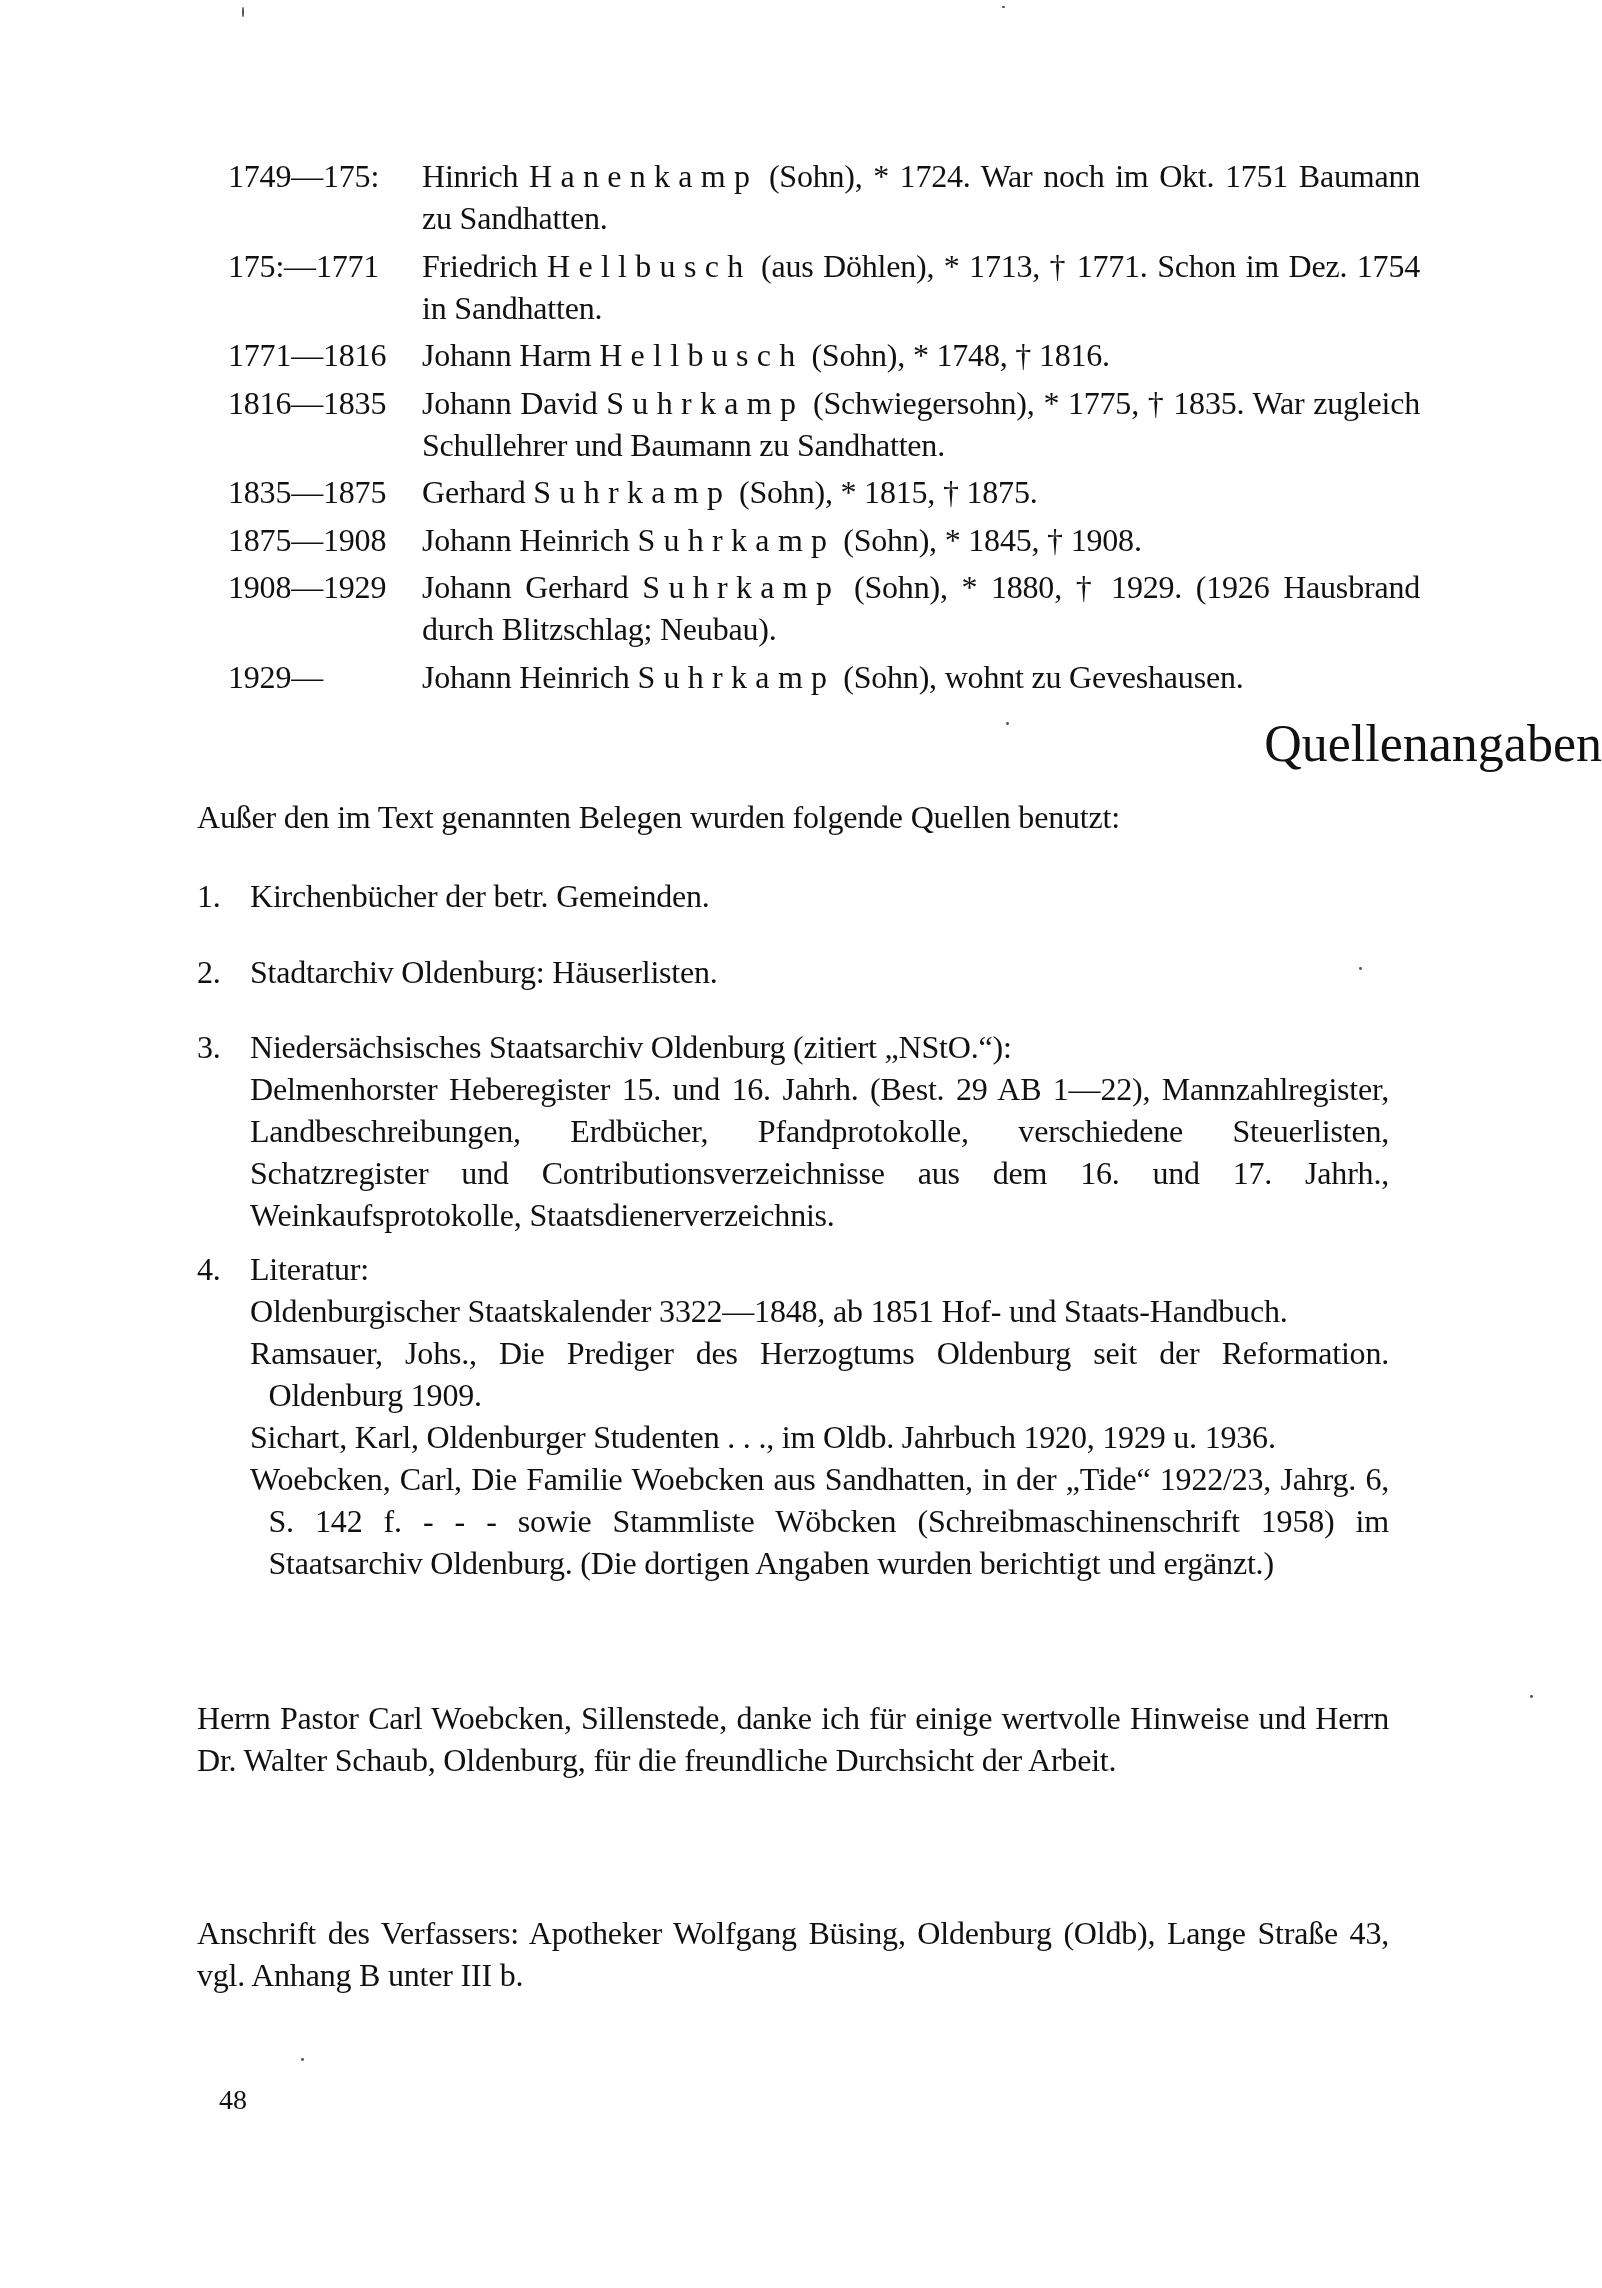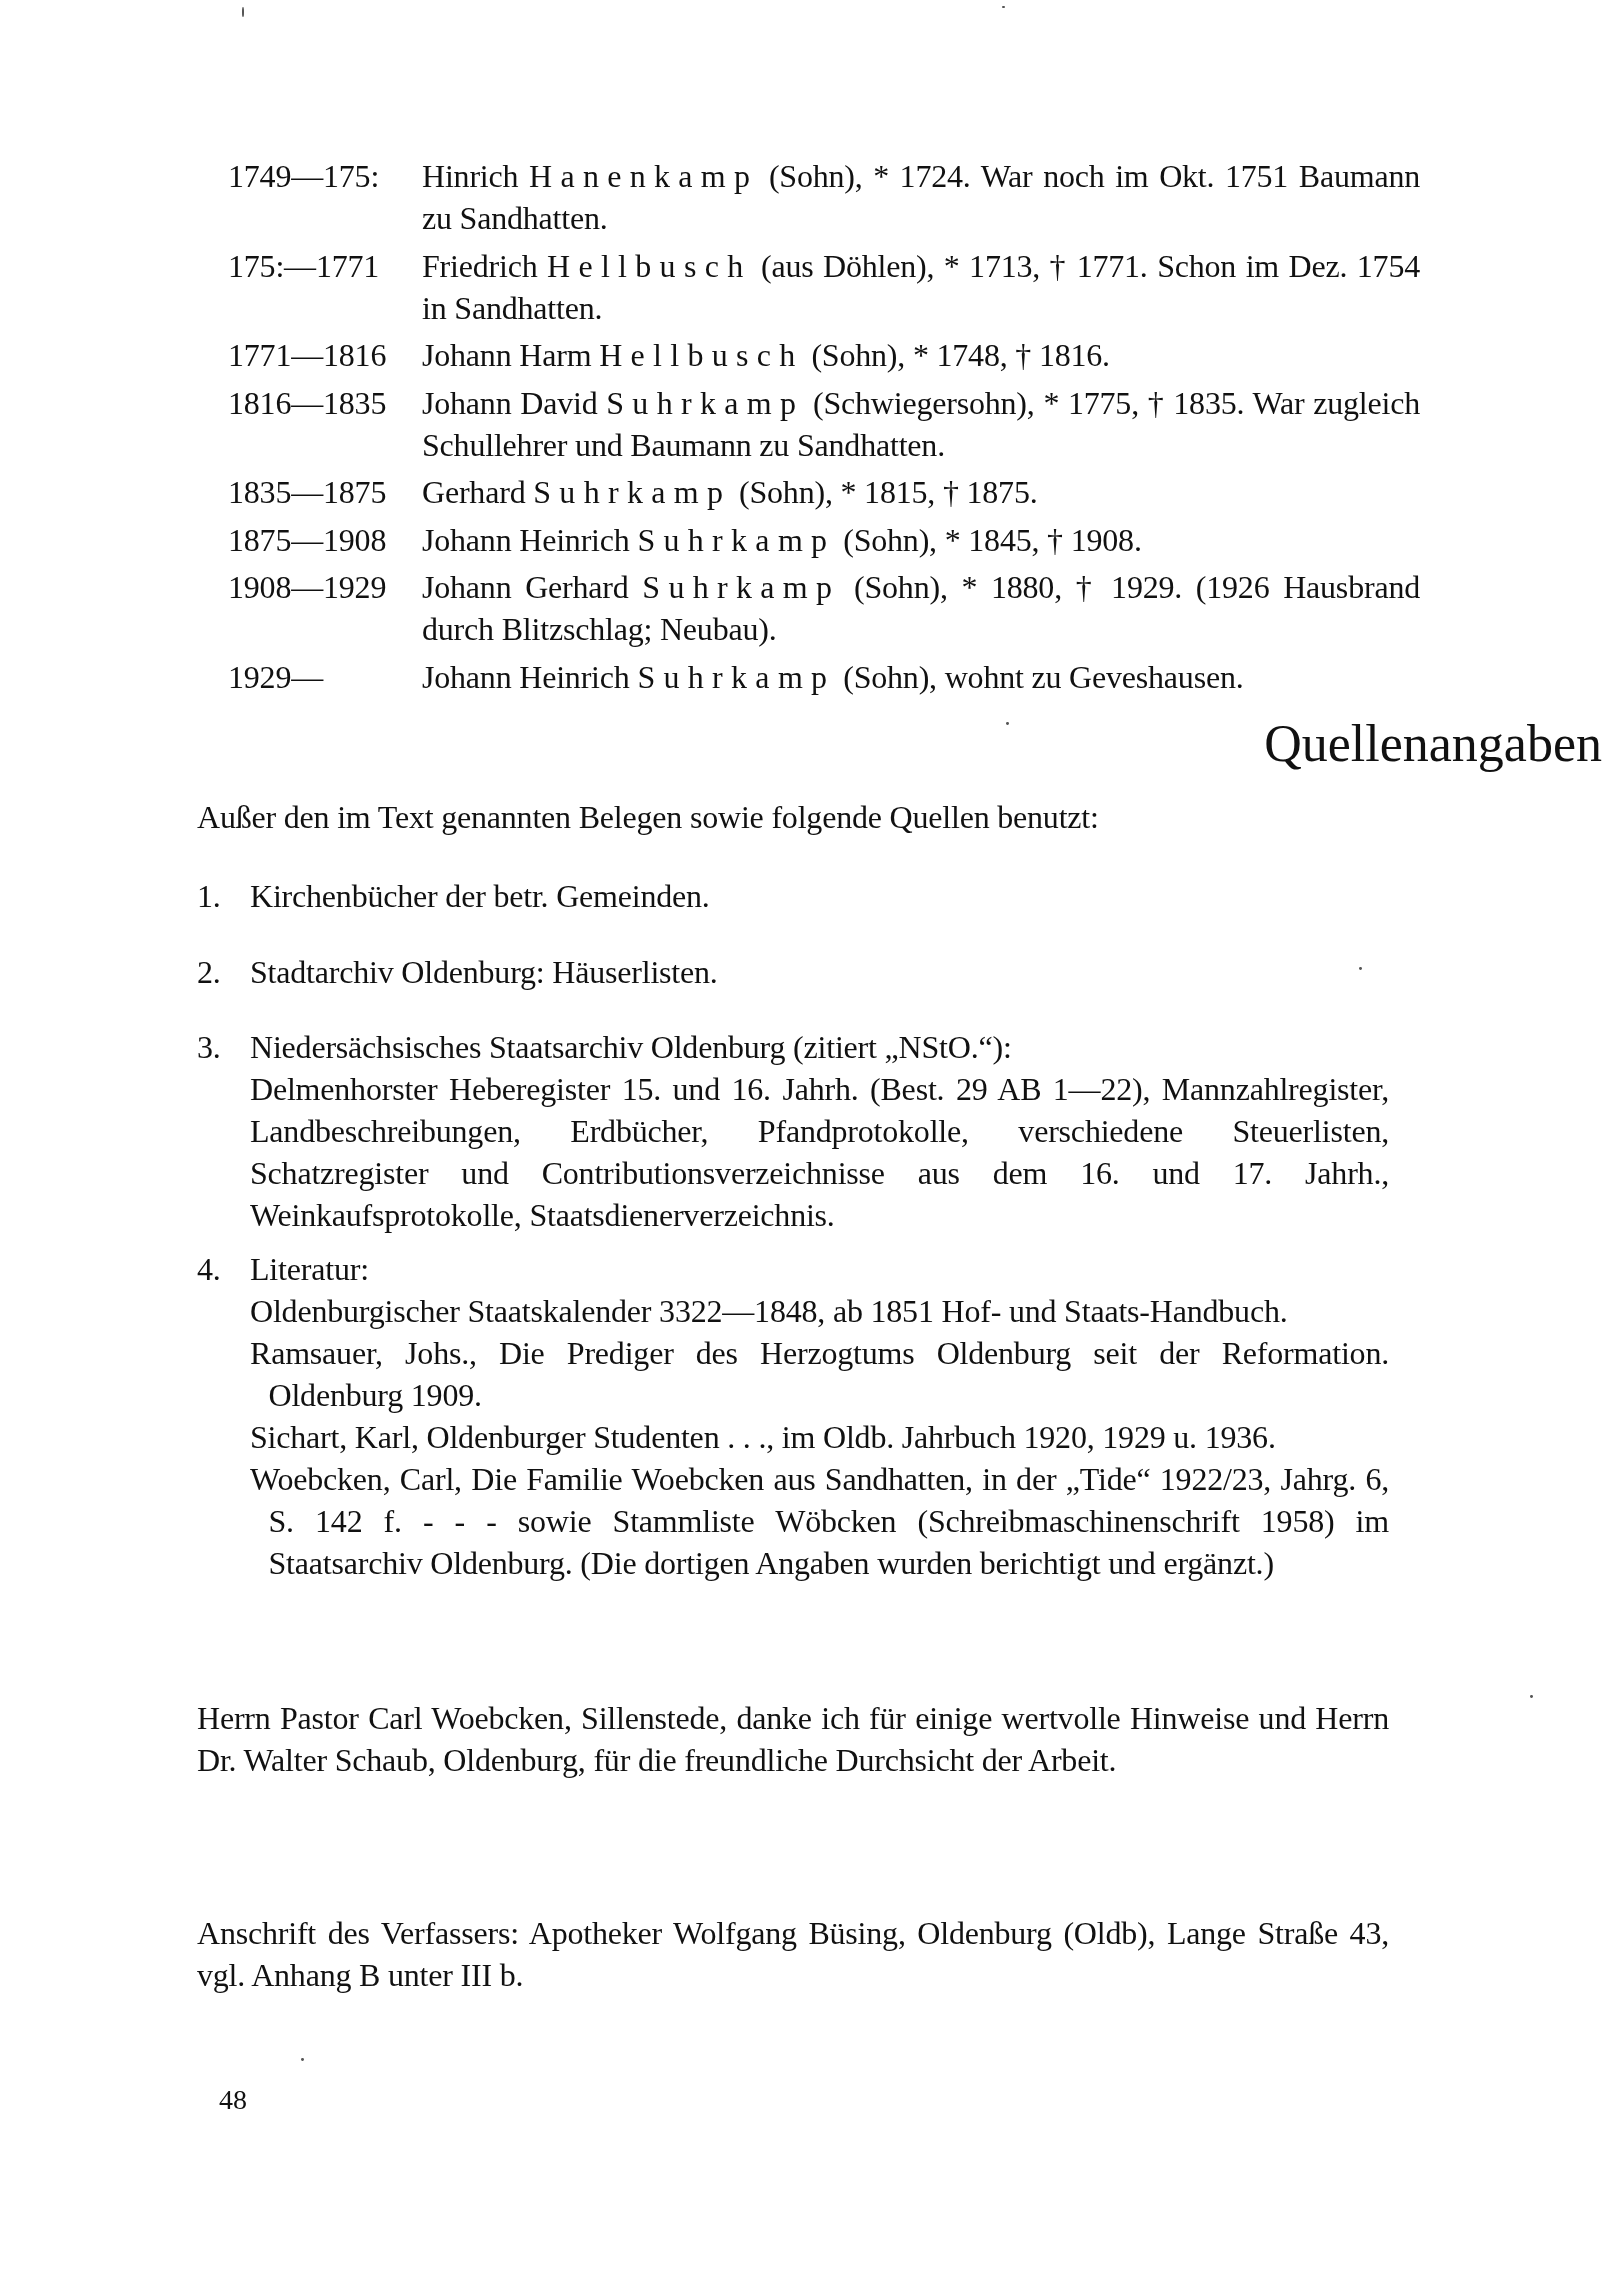--- a/index.html
+++ b/index.html
@@ -73,21 +73,21 @@
       <span class="desc"><span>Johann Gerhard </span><span class="sp">Suhrkamp</span><span> (Sohn), * 1880, † 1929. (1926 Hausbrand durch Blitzschlag; Neubau).</span></span>
     </div>
     <div class="row">
       <span class="years">1929—</span>
       <span class="desc"><span>Johann Heinrich </span><span class="sp">Suhrkamp</span><span> (Sohn), wohnt zu Geveshausen.</span></span>
     </div>
   </div>
 
   <div class="heading">Quellenangaben</div>
 
-  <div class="intro text">Außer den im Text genannten Belegen sowie folgende Quellen benutzt:</div>
+  <div class="intro text">Außer den im Text genannten Belegen wurden folgende Quellen benutzt:</div>
 
   <div class="item text" style="top:875px;">
     <span class="num">1.</span>
     <span class="body">Kirchenbücher der betr. Gemeinden.</span>
   </div>
   <div class="item text" style="top:951px;">
     <span class="num">2.</span>
     <span class="body">Stadtarchiv Oldenburg: Häuserlisten.</span>
   </div>
 

